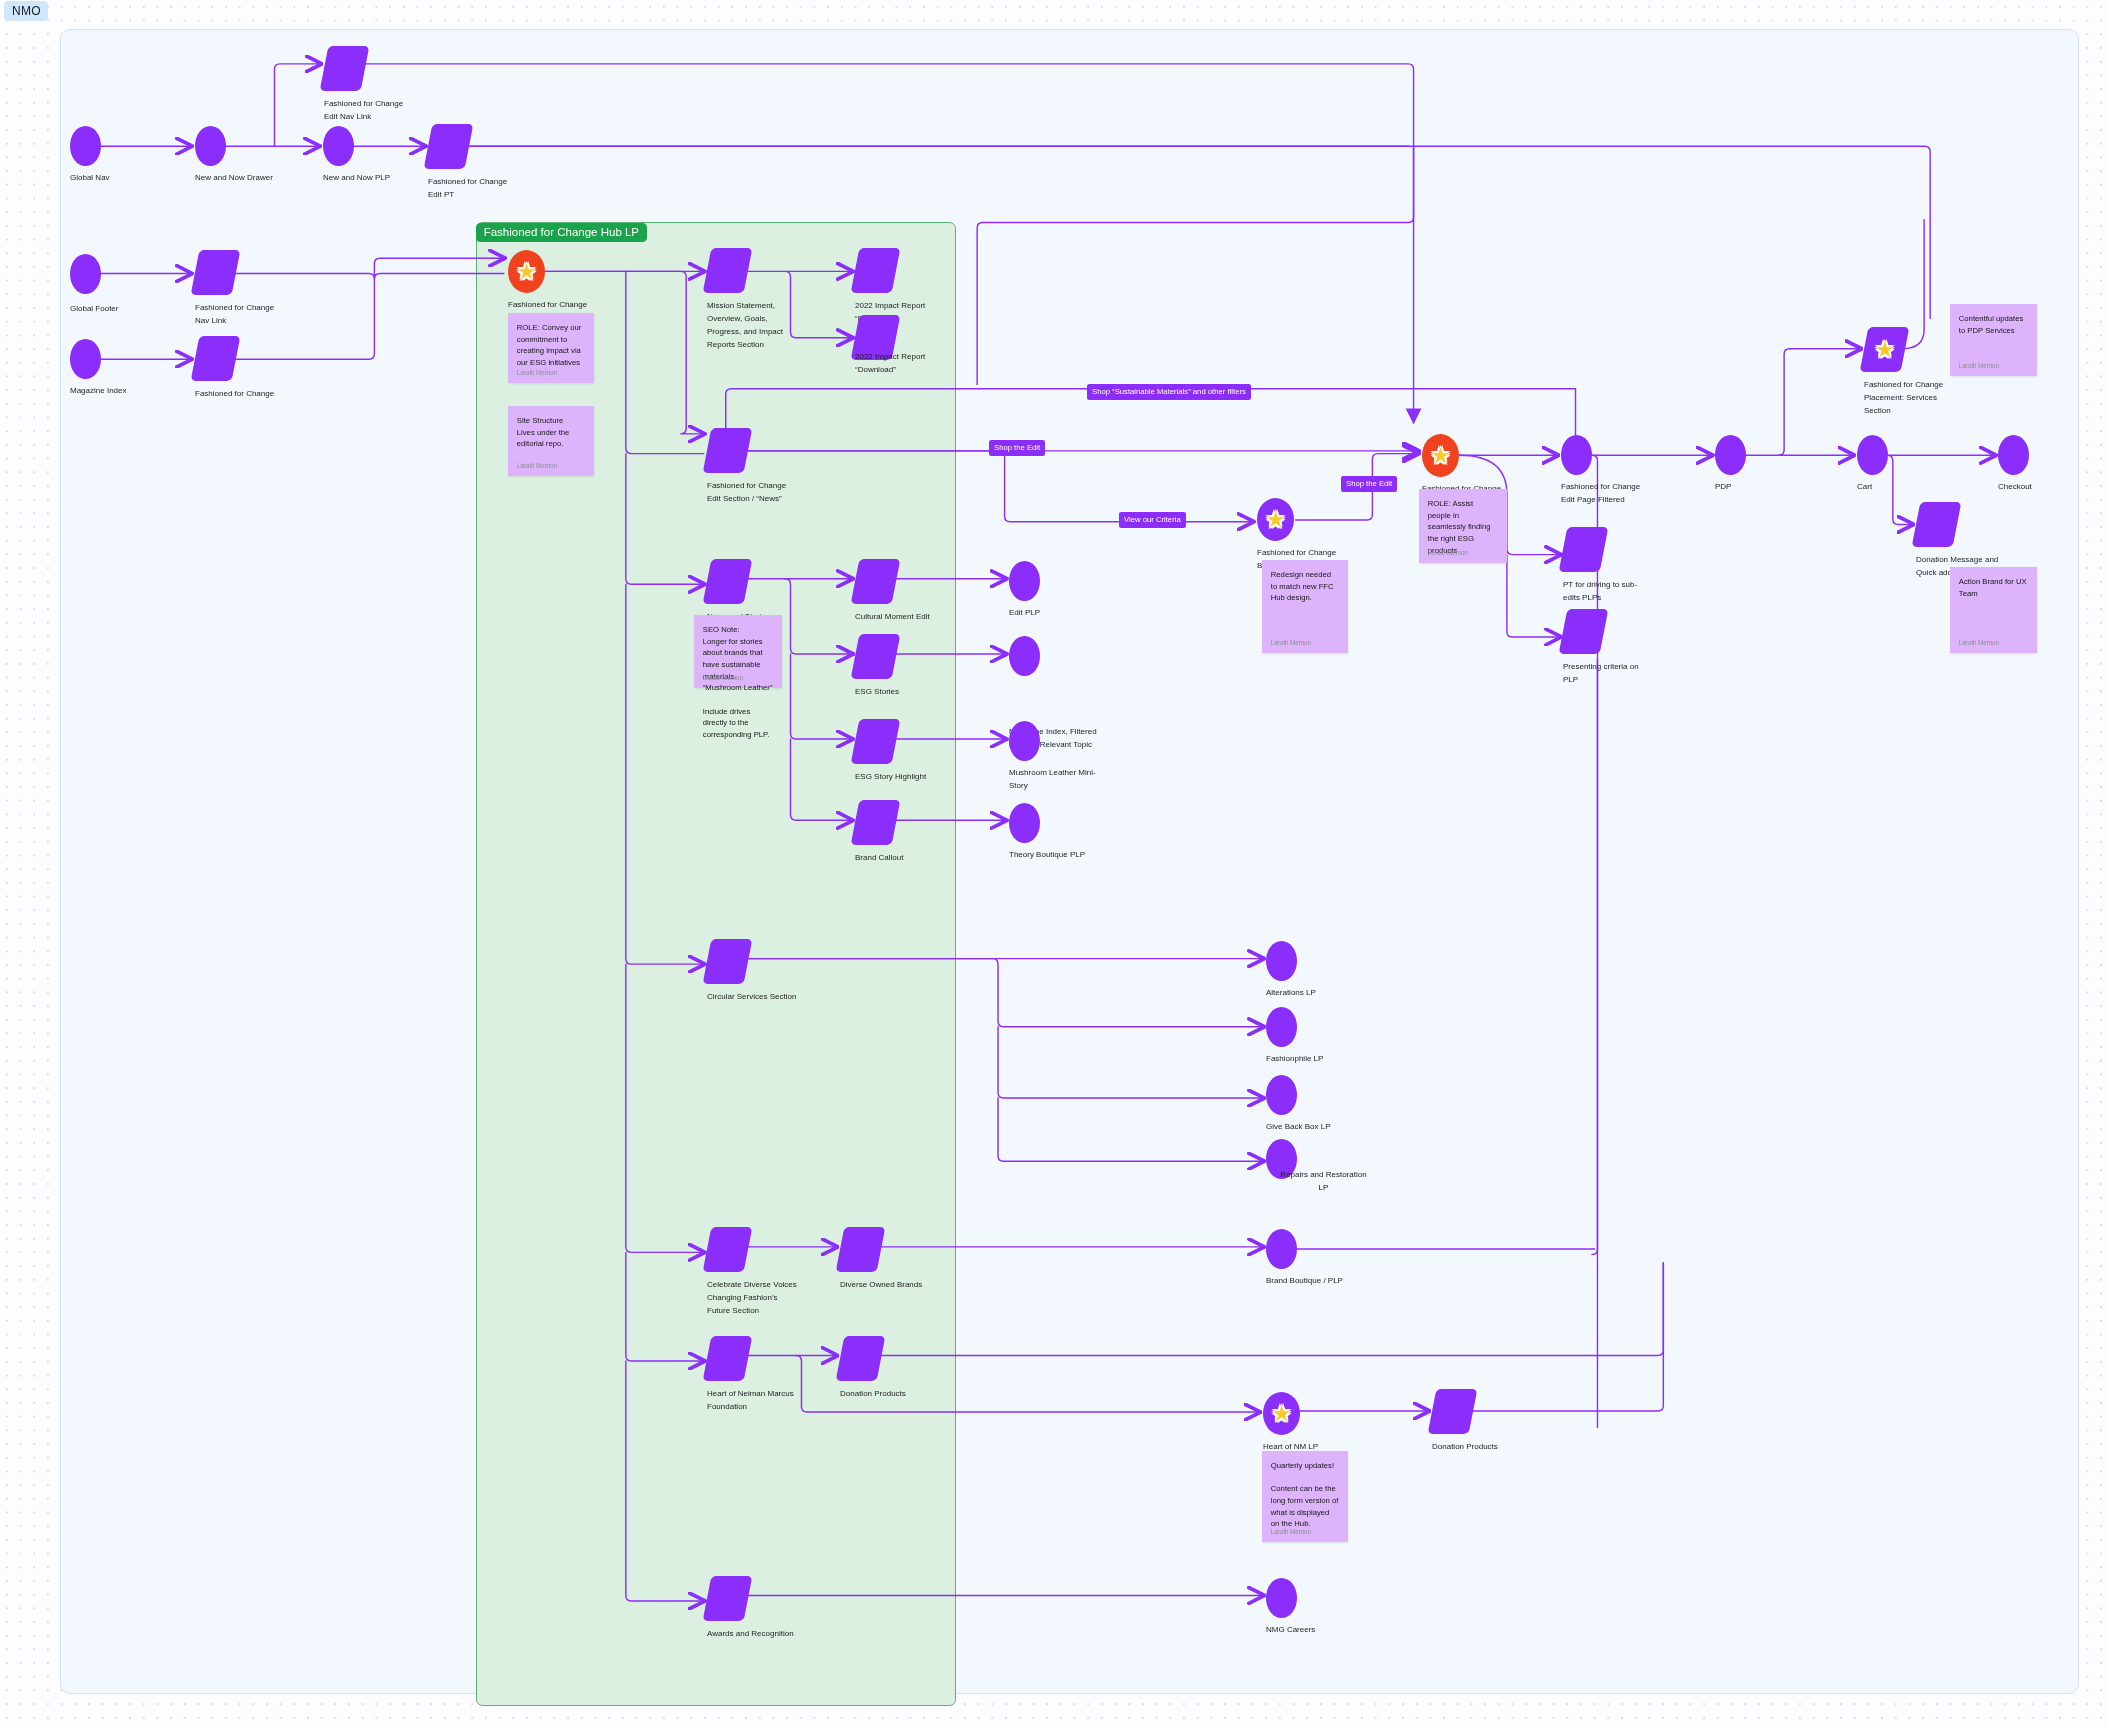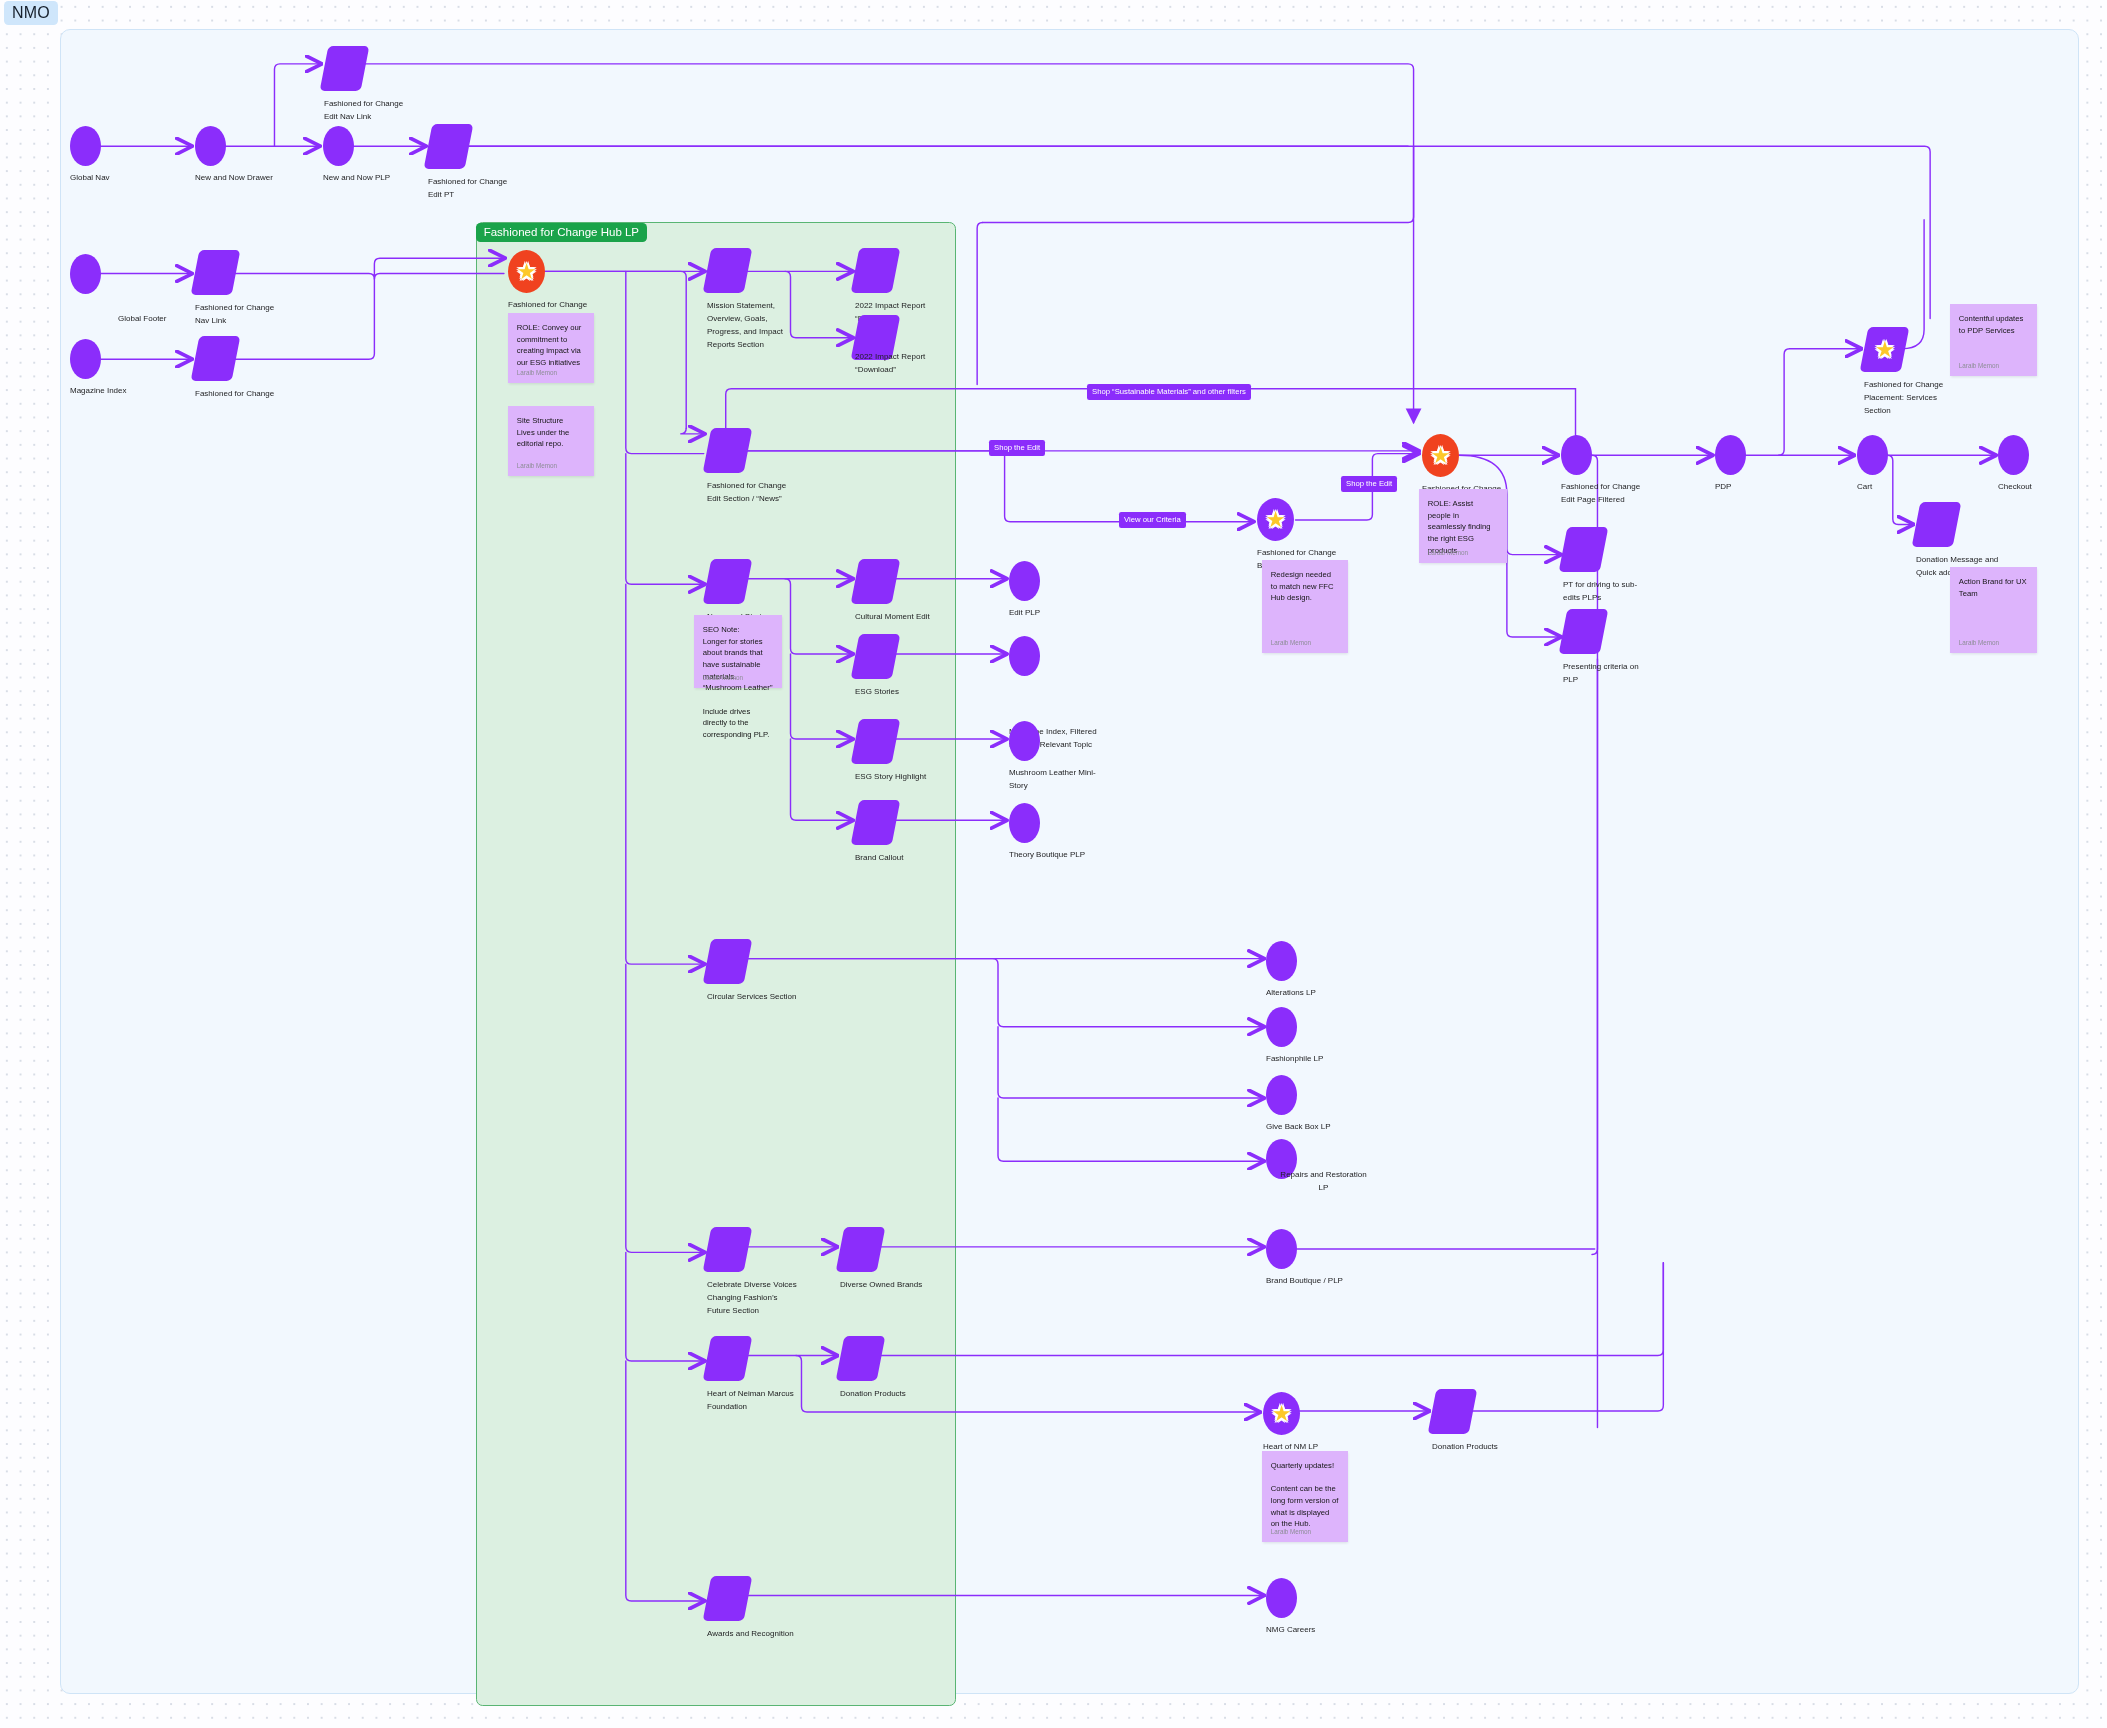--- a/index.html
+++ b/index.html
@@ -13,21 +13,21 @@
     overflow:hidden;
   }
   
   #frame{
     position:absolute;left:60px;top:28.5px;width:2017px;height:1663px;
     background:#f2f8fe;border:1.1px solid #cfe4f7;border-radius:10px;
   }
   #frame-title{
     position:absolute;left:4.4px;top:1.1px;
     background:#cfe6fb;color:#17202c;
-    font-size:16px;font-weight:400;
+    font-size:12px;font-weight:400;
     padding:2.7px 7.7px 3.3px;border-radius:4.4px;letter-spacing:0.2px;
   }
   
   #group{
     position:absolute;left:476px;top:222px;width:478px;height:1482px;
     background:#dcf0e1;border:0.8px solid #59b573;border-radius:6.6px;
   }
   #group-title{
     position:absolute;left:476px;top:223px;
     background:#1aa34a;color:#ffffff;font-size:11.5px;
@@ -209,21 +209,21 @@
         <div class="nlabel" style="top: 52px; left: 0px;">Fashioned for Change
 Edit PT</div>
       </div>
       <div class="node" style="left: 324px; top: 46px;">
         <div class="shape para"></div>
         <div class="nlabel" style="top: 52px; left: 0px;">Fashioned for Change
 Edit Nav Link</div>
       </div>
       <div class="node" style="left: 70px; top: 254px;">
         <div class="shape oval"></div>
-        <div class="nlabel" style="top: 59px; left: 0px; margin-left: 48px;">Global Footer</div>
+        <div class="nlabel" style="top: 49px; left: 0px;">Global Footer</div>
       </div>
       <div class="node" style="left: 195px; top: 250px;">
         <div class="shape para"></div>
         <div class="nlabel" style="top: 52px; left: 0px;">Fashioned for Change
 Nav Link</div>
       </div>
       <div class="node" style="left: 70px; top: 339px;">
         <div class="shape oval"></div>
         <div class="nlabel" style="top: 46px; left: 0px;">Magazine Index</div>
       </div>

